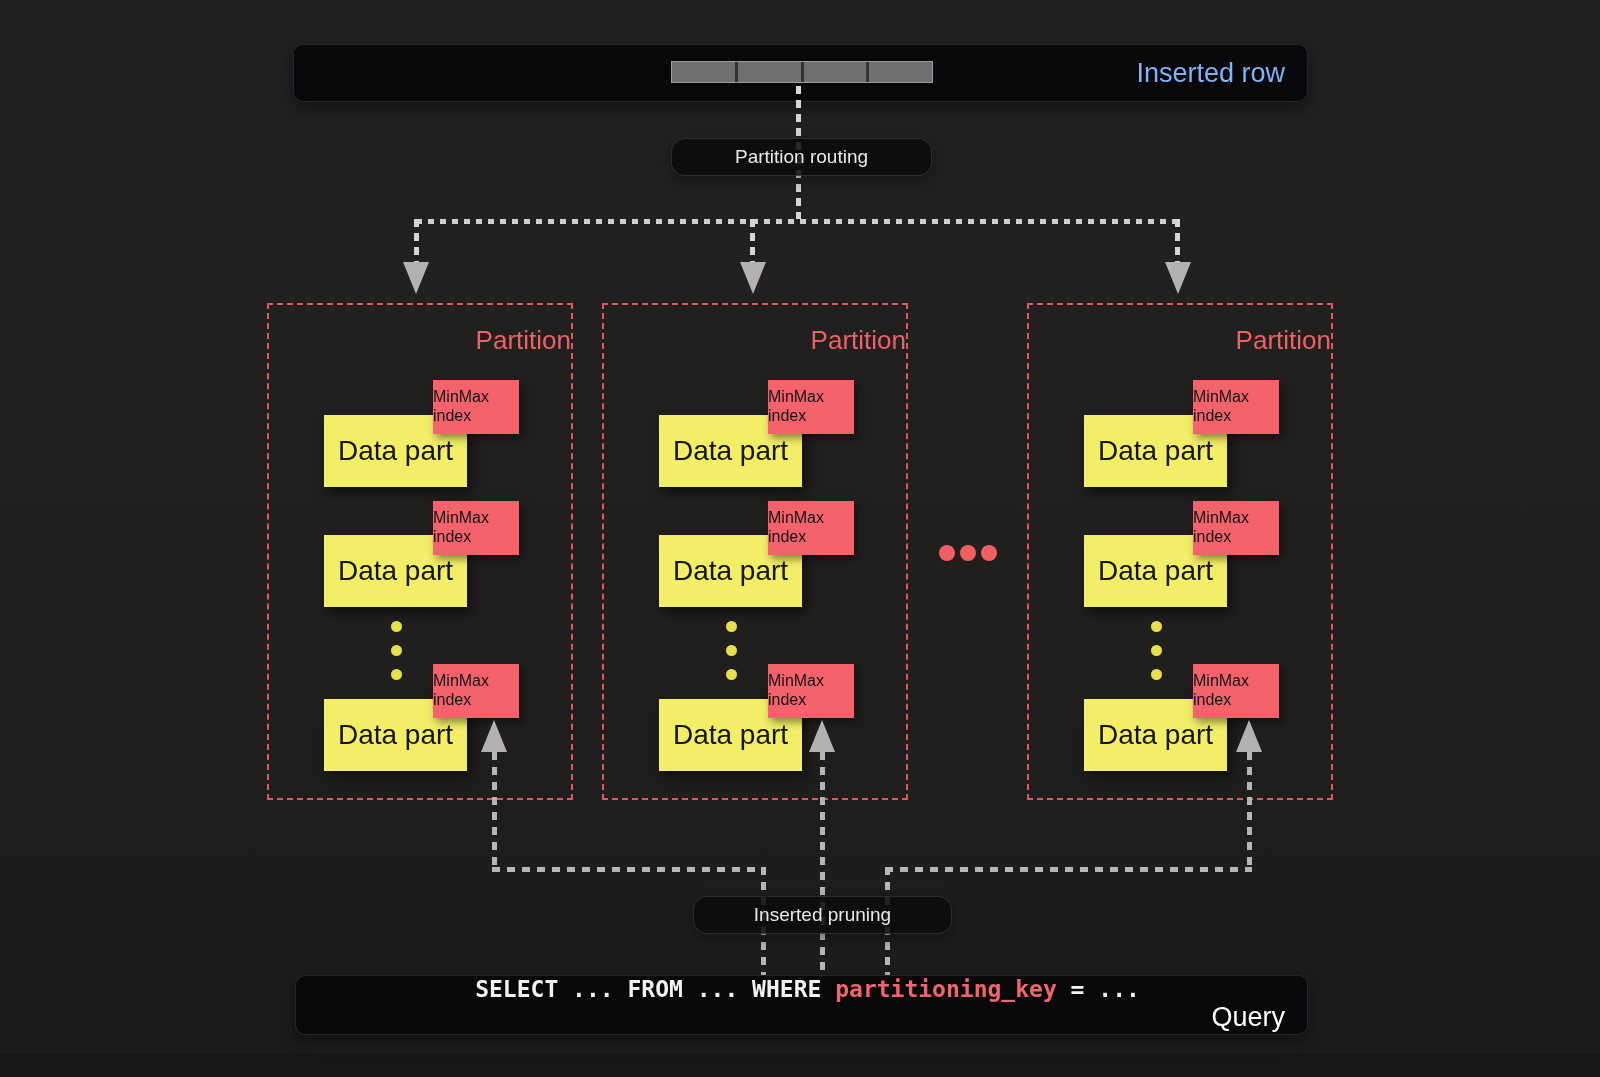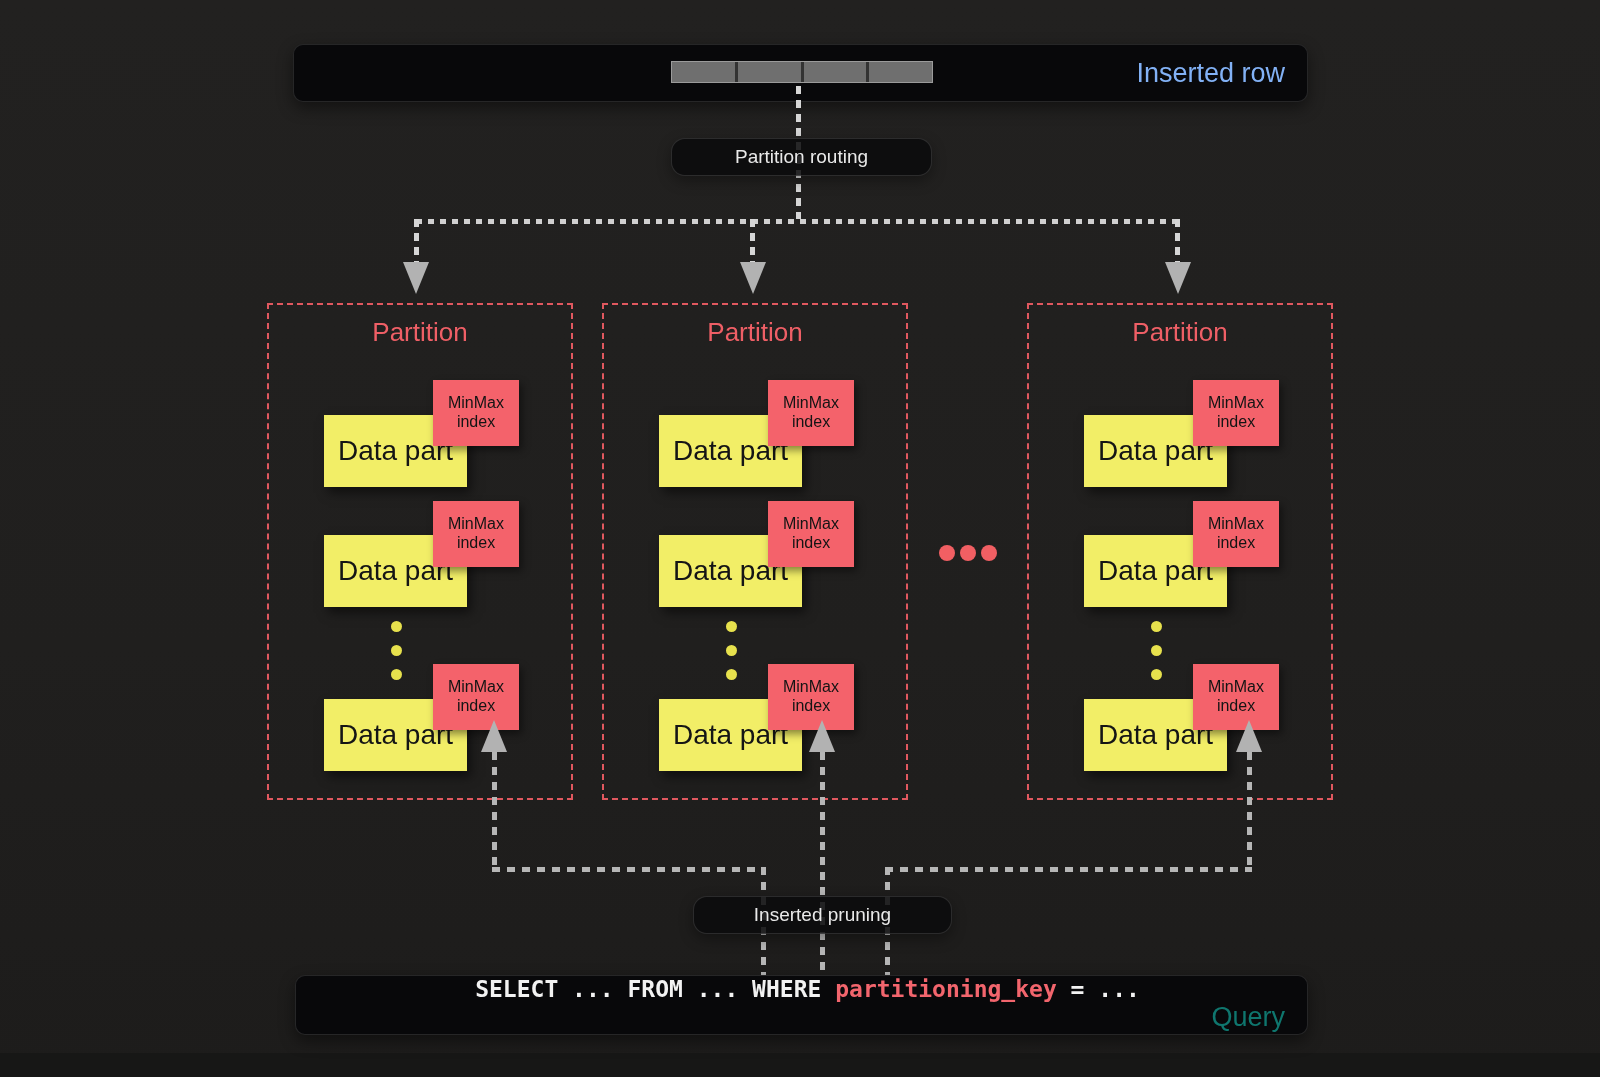--- a/index.html
+++ b/index.html
@@ -27,36 +27,36 @@
   .h-light{background:repeating-linear-gradient(90deg,#d0d0d0 0 6px,transparent 6px 12px);}
   .v-mid{background:repeating-linear-gradient(180deg,#b6b6b6 0 8px,transparent 8px 15px);}
   .h-mid{background:repeating-linear-gradient(90deg,#b6b6b6 0 8px,transparent 8px 15px);}
 
   .arrow-down{position:absolute;width:0;height:0;border-left:13px solid transparent;border-right:13px solid transparent;border-top:32px solid #b2b2b2;z-index:4;}
   .arrow-up{position:absolute;width:0;height:0;border-left:13px solid transparent;border-right:13px solid transparent;border-bottom:32px solid #b2b2b2;z-index:4;}
 
   
   .partition{position:absolute;top:303px;width:306px;height:497px;border:2px dashed #e0585f;box-sizing:border-box;z-index:3;}
   .p-left{left:267px;} .p-mid{left:602px;} .p-right{left:1027px;}
-  .partition-title{margin-top:12px;text-align:center;color:#ef5f66;font-size:26px;}
+  .partition-title{margin-top:20px;text-align:right;color:#ef5f66;font-size:26px;}
 
-  .minmax{position:absolute;left:164px;width:86px;height:66px;background:#f4626b;color:#141414;font-size:16px;line-height:1.18;display:flex;align-items:center;justify-content:center;text-align:center;z-index:3;box-shadow:3px 4px 8px rgba(0,0,0,0.45);}
+  .minmax{position:absolute;left:164px;width:86px;height:54px;background:#f4626b;color:#141414;font-size:16px;line-height:1.18;display:flex;align-items:center;justify-content:center;text-align:left;z-index:3;box-shadow:3px 4px 8px rgba(0,0,0,0.45);}
   .mm1{top:75px;} .mm2{top:196px;} .mm3{top:359px;}
   .datapart{position:absolute;left:55px;width:143px;height:72px;background:#f2ee67;color:#151515;font-size:28px;display:flex;align-items:center;justify-content:center;z-index:2;box-shadow:4px 6px 10px rgba(0,0,0,0.5);}
   .dp1{top:110px;} .dp2{top:230px;} .dp3{top:394px;}
   .ydot{position:absolute;left:122px;width:11px;height:11px;border-radius:50%;background:#e7e14d;z-index:3;}
   .yd1{top:316px;} .yd2{top:340px;} .yd3{top:364px;}
 
   .red-ellipsis{position:absolute;left:939px;top:545px;display:flex;gap:5px;z-index:3;}
   .red-ellipsis .rdot{width:16px;height:16px;border-radius:50%;background:#f15f63;}
 
   
   .sql{font-family:"DejaVu Sans Mono","Liberation Mono",monospace;font-weight:700;font-size:23px;color:#f2f2f2;white-space:pre;}
   .sql-key{color:#f2656d;}
-  .query-label{margin-left:auto;font-size:27px;color:#0f766e;}
+  .query-label{margin-left:auto;font-size:27px;color:#ffffff;}
 </style>
 </head>
 <body>
 
 <div class="stage">
 
   <div class="panel top-box">
     <div class="strip">
       <div class="seg"></div>
       <div class="seg"></div>

